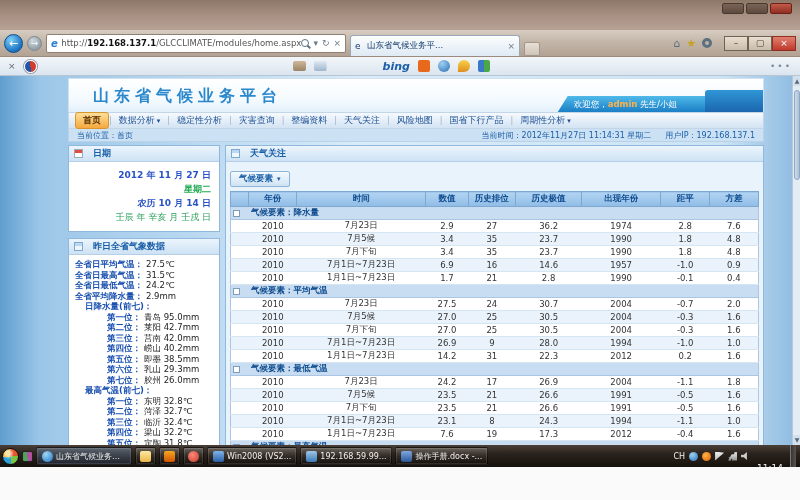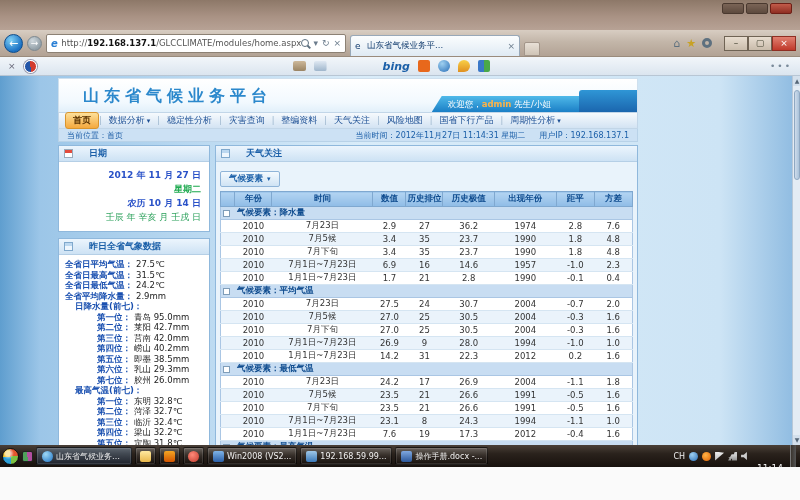--- a/index.html
+++ b/index.html
@@ -51,21 +51,21 @@
   .ic-sq { width:12px; height:12px; border-radius:2px; color:#fff; font-size:8px; text-align:center; line-height:12px; }
   .dots { margin-left:auto; color:#7a8a9a; letter-spacing:2px; }
 
   
   .viewport { position:absolute; top:76px; left:0; width:800px; height:369px; overflow:hidden;
     background:linear-gradient(90deg,#5f9ecf 0%,#9cc6e8 5%,#d9ecf9 45%,#cde4f5 90%,#8bb9e0 100%); }
   .vscroll { position:absolute; top:0; right:0; width:8px; height:369px; background:#e4ecf4; border-left:1px solid #b8c8d8; }
   .vthumb { position:absolute; top:14px; left:1px; width:6px; height:90px; background:linear-gradient(90deg,#cfdceb,#a9c2da); border-radius:3px; border:1px solid #8fa8c2; }
   .varrow { position:absolute; left:0; width:8px; height:10px; background:#d4e0ec; color:#567; font-size:6px; text-align:center; line-height:10px; }
 
-  .site { position:absolute; left:58px; top:2px; width:580px; }
+  .site { position:absolute; left:68px; top:2px; width:696px; }
 
   .site-header { position:relative; height:34px; background:linear-gradient(180deg,#ffffff 0%,#f2f9fe 70%,#e2f0fa 100%);
     border:1px solid #cfe0ee; border-bottom:none; }
   .page-title { position:absolute; left:24px; top:7px; font-size:16px; font-weight:bold; color:#2b88cc; letter-spacing:5px; }
   .welcome-wrap { position:absolute; right:0; bottom:0; display:flex; height:16px; }
   .welcome { background:linear-gradient(180deg,#4fb9e9,#1b7fc6); color:#fff; font-size:8.5px; line-height:16px; padding:0 28px 0 16px;
     clip-path:polygon(10px 0,100% 0,100% 100%,0 100%); }
   .welcome .user { color:#ffb347; font-weight:bold; }
   .welcome-block { width:58px; height:22px; margin-top:-6px; background:linear-gradient(180deg,#2f96d6,#1b66ae); border-radius:3px 0 0 0; }
 
@@ -77,21 +77,21 @@
   .nav-arrow { font-size:7px; color:#1c4f94; margin-left:2px; }
 
   .breadcrumb-bar { height:13px; background:#cce1f4; border:1px solid #b8d2e8; border-top:none;
     display:flex; align-items:center; font-size:8px; color:#2060a8; padding:0 8px; }
   .crumb-right { margin-left:auto; display:flex; gap:14px; color:#1b5fa8;justify-content:flex-end; }
 
   .content { display:flex; gap:5px; margin-top:3px; align-items:flex-start; }
 
   .panel { background:#fff; border:1px solid #8fb8dc; }
   .panel-header { height:16px; background:linear-gradient(180deg,#ecf5fd,#cde2f4); border-bottom:1px solid #b5cfe6;
-    display:flex; align-items:center; gap:16px; padding:0 5px; font-size:9px; font-weight:bold; color:#1a5fa8; }
+    display:flex; align-items:center; gap:10px; padding:0 5px; font-size:9px; font-weight:bold; color:#1a5fa8; }
   .ph-icon { width:9px; height:9px; border:1px solid #9ab; background:#fff; }
   .ph-icon.cal { background:linear-gradient(180deg,#e34b3c 0 3px,#fff 3px); }
   .ph-icon.doc { background:linear-gradient(180deg,#bcd8f0 0 3px,#eef6fd 3px); border-color:#7fa8cc; }
 
   .sidebar { width:152px; flex:none; display:flex; flex-direction:column; gap:6px; }
   .cal-body { padding:6px 8px 7px 12px; font-size:9px; text-align:right; line-height:14px; }
   .cal-date { color:#2a52c8; font-weight:bold; }
   .cal-week { color:#1faa50; font-weight:bold; }
   .cal-lunar { color:#2a52c8; font-weight:bold; }
   .cal-gz { color:#2aa05a; }
@@ -425,21 +425,21 @@
                   </tr>
                   <tr class="alt">
                     <td></td>
                     <td>2010</td>
                     <td>7月1日~7月23日</td>
                     <td>6.9</td>
                     <td>16</td>
                     <td>14.6</td>
                     <td>1957</td>
                     <td>-1.0</td>
-                    <td>2.3</td>
+                    <td>0.9</td>
                   </tr>
                   <tr>
                     <td></td>
                     <td>2010</td>
                     <td>1月1日~7月23日</td>
                     <td>1.7</td>
                     <td>21</td>
                     <td>2.8</td>
                     <td>1990</td>
                     <td>-0.1</td>

